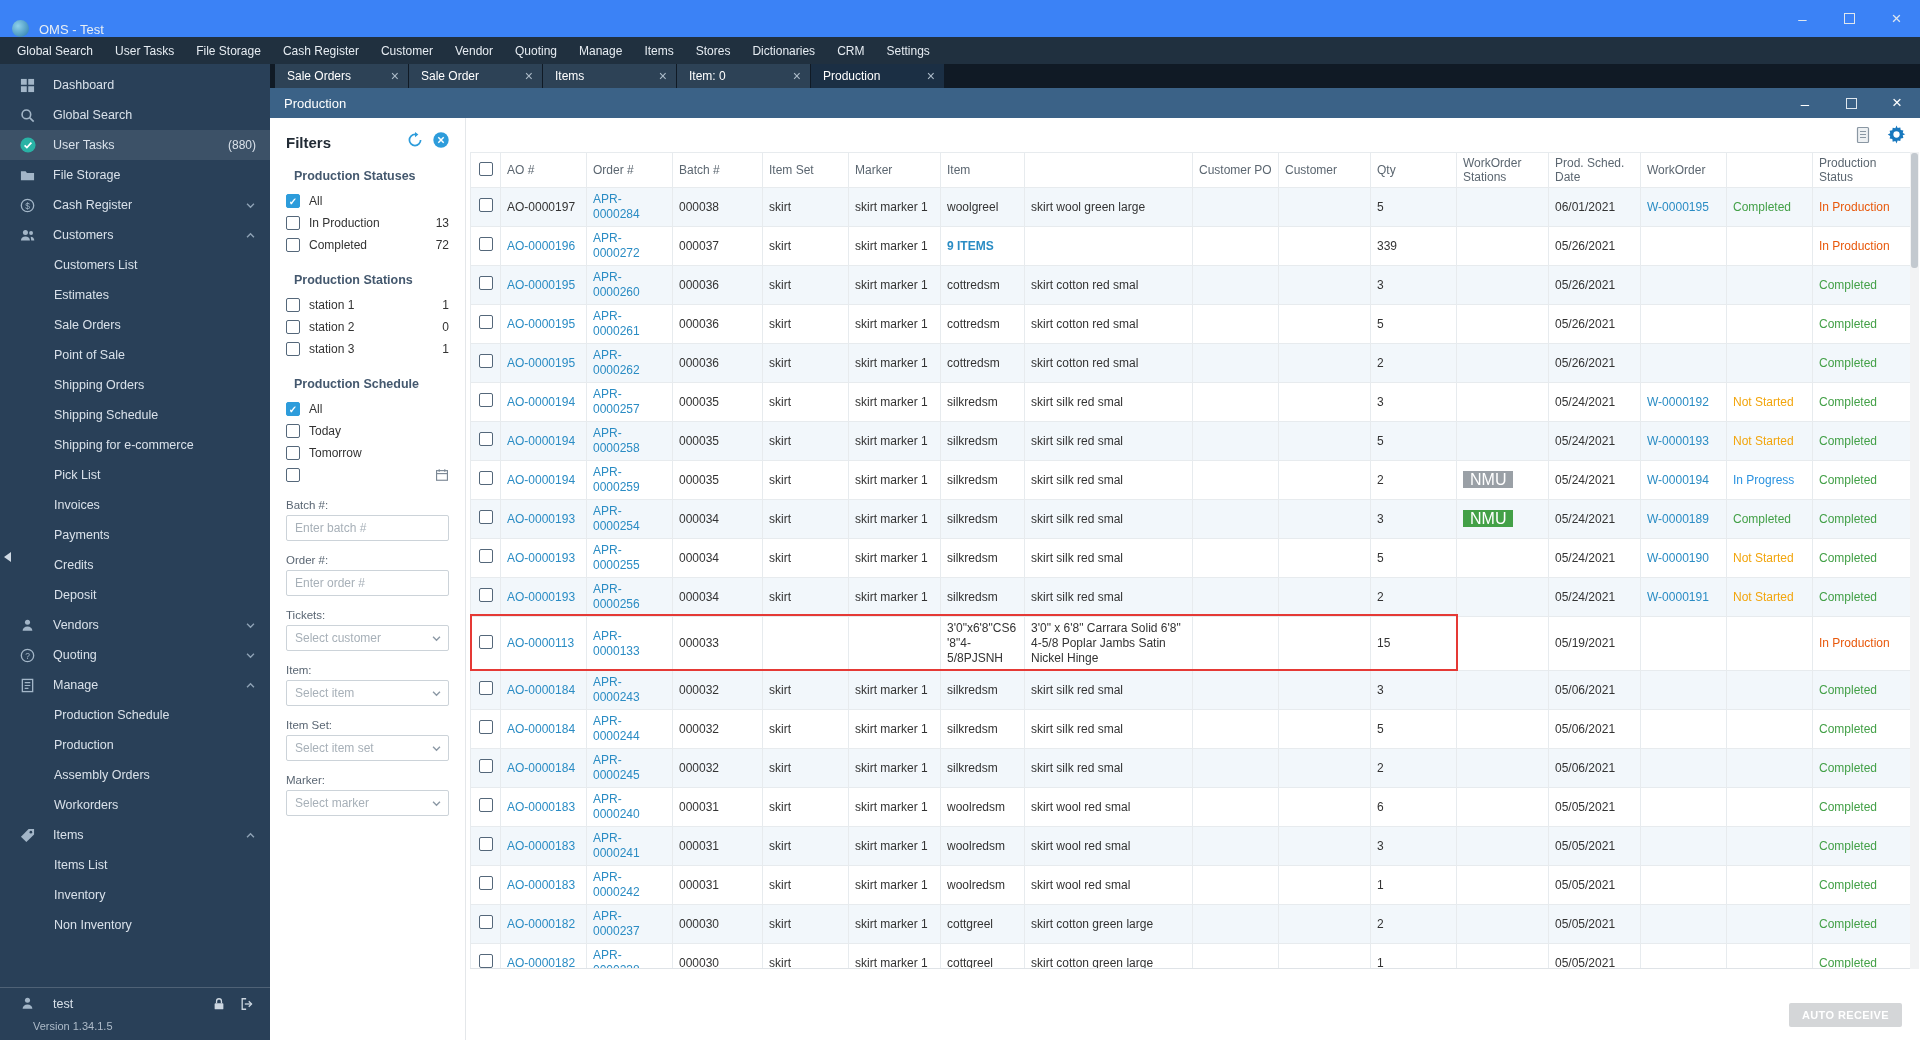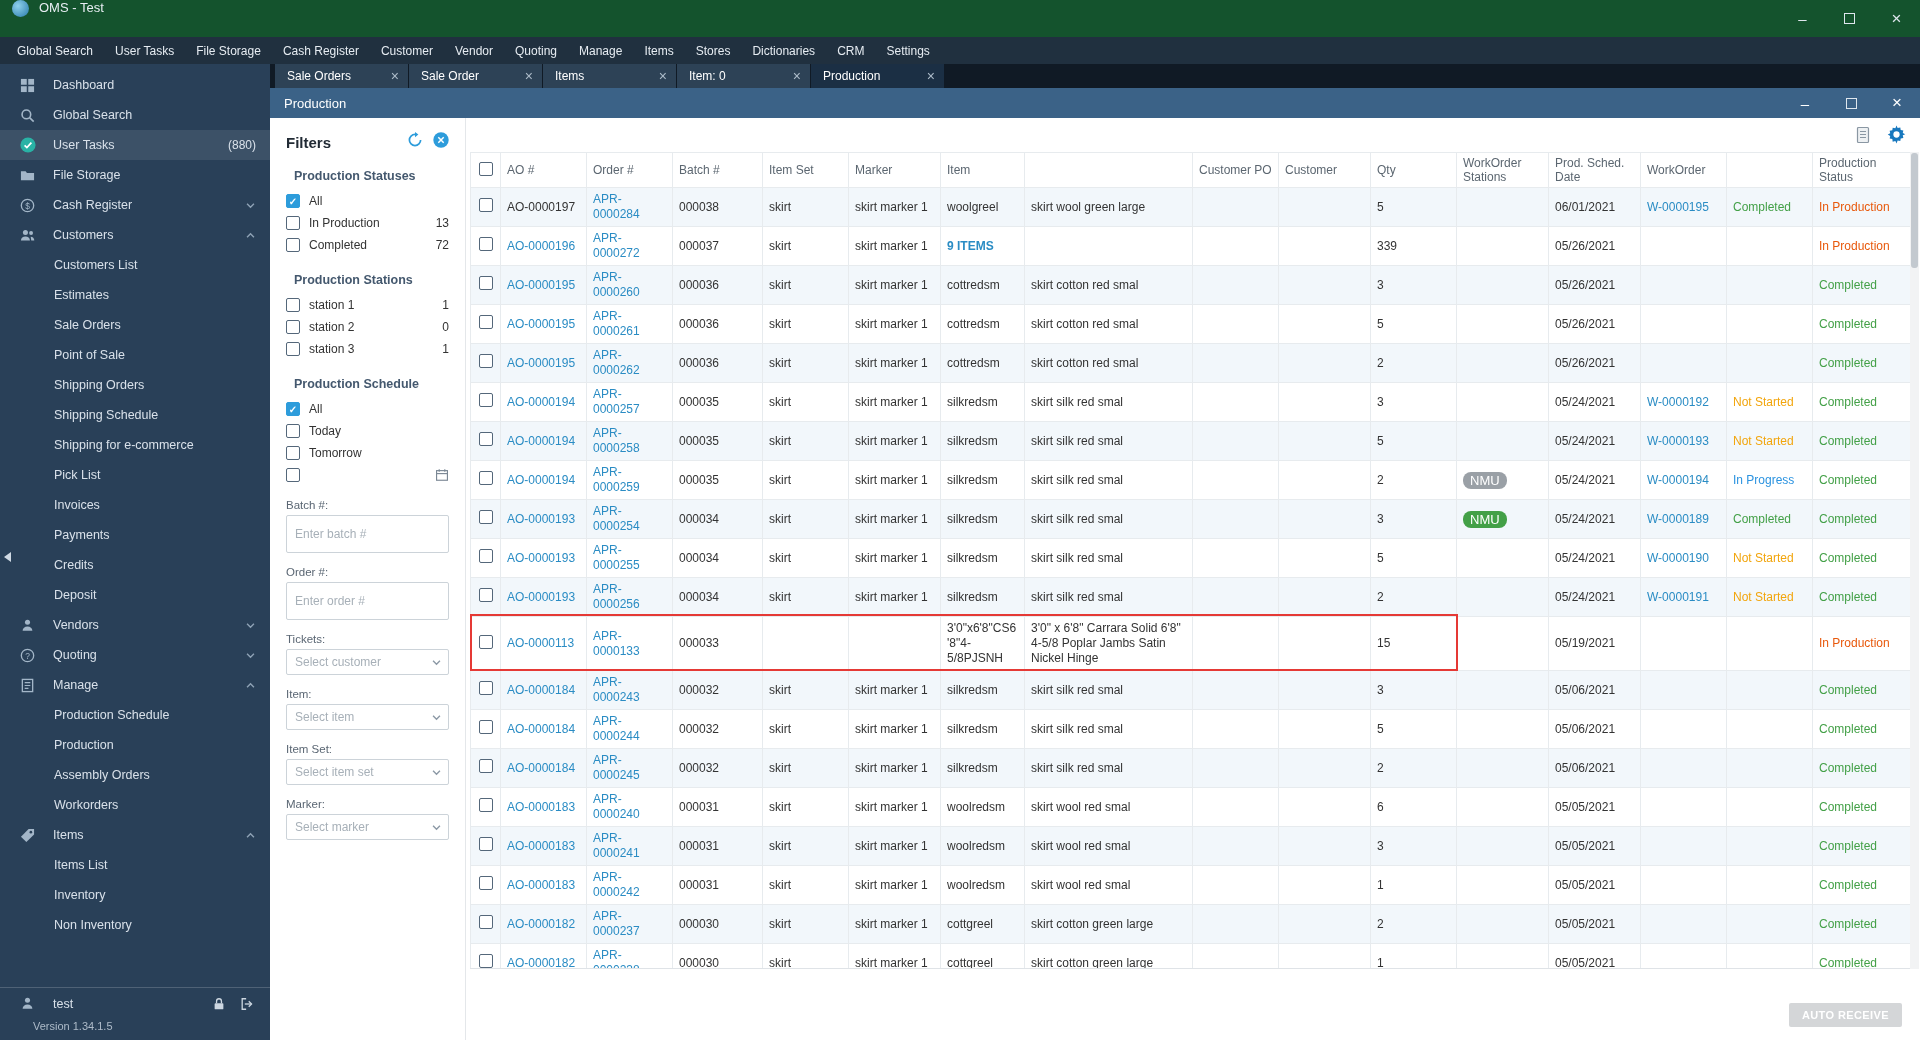--- a/index.html
+++ b/index.html
@@ -1,20 +1,20 @@
 <!DOCTYPE html>
 <html style="--link: #2a8cc4; --accent: #2d9cdb; --hl: #e53935;"><head>
 <meta charset="utf-8">
 <style>
   html,body{margin:0;padding:0;}
   body{width:1920px;height:1040px;overflow:hidden;background:#fff;font-family:"Liberation Sans",sans-serif;}
   .app{width:1920px;height:1040px;display:flex;flex-direction:column;}
 
   
-  .titlebar{height:37px;flex:0 0 37px;background:#14532d;display:flex;align-items:flex-start;color:#e8eef3;}
+  .titlebar{height:37px;flex:0 0 37px;background:#3b82f6;display:flex;align-items:flex-end;color:#e8eef3;}
   .app-logo{width:17px;height:17px;border-radius:50%;margin-left:12px;background:radial-gradient(circle at 35% 35%,#8fd2ec,#2779ab);}
   .tb-title{font-size:13px;margin-left:10px;}
   .tb-controls{margin-left:auto;display:flex;height:100%;}
   .tb-btn{width:47px;display:flex;align-items:center;justify-content:center;color:#dfe7ee;font-size:15px;}
   .ctl-min::before{content:"–";}
   .ctl-close::before{content:"×";font-size:17px;}
   .ctl-sq{width:9px;height:9px;border:1px solid #dfe7ee;display:inline-block;}
 
   
   .menubar{height:27px;flex:0 0 27px;background:#20303f;display:flex;align-items:center;padding-left:6px;}
@@ -61,41 +61,41 @@
   .fh-icon{display:flex;}
   .f-sec-title{font-size:12.5px;font-weight:bold;color:#44586e;margin:17px 8px 7px;}
   .f-row{display:flex;align-items:center;height:22px;font-size:12px;color:#333;}
   .checkbox{width:14px;height:14px;border:1px solid #54677a;border-radius:2px;background:#fff;box-sizing:border-box;display:inline-flex;align-items:center;justify-content:center;flex:0 0 14px;}
   .f-row .checkbox{margin-right:9px;}
   .checkbox.checked{background:var(--accent,#3d9ad2);border-color:var(--accent,#3d9ad2);}
   .checkbox.checked::after{content:"✓";color:#fff;font-size:10px;font-weight:bold;}
   .f-count{margin-left:auto;}
   .f-cal{margin-left:auto;display:flex;}
   .f-label{font-size:11.5px;color:#5a6673;margin:13px 0 4px;}
-  .f-input{width:100%;height:38px;border:1px solid #ccd3d9;border-radius:2px;font-size:12px;padding:0 8px;box-sizing:border-box;color:#333;outline:none;font-family:inherit;}
+  .f-input{width:100%;height:26px;border:1px solid #ccd3d9;border-radius:2px;font-size:12px;padding:0 8px;box-sizing:border-box;color:#333;outline:none;font-family:inherit;}
   .f-input::placeholder{color:#a7b0b8;}
   .f-select{width:100%;height:26px;border:1px solid #ccd3d9;border-radius:2px;font-size:12px;padding:0 6px 0 8px;box-sizing:border-box;color:#a7b0b8;display:flex;align-items:center;justify-content:space-between;background:#fff;margin-bottom:2px;}
   .f-select-arrow{color:#8b98a5;display:flex;}
 
   
   .table-area{flex:1;position:relative;padding:34px 1px 0 4px;min-width:0;}
   .table-tools{position:absolute;top:7px;right:14px;display:flex;gap:16px;align-items:center;}
   .table-tools span{display:flex;}
   .table-scroll{height:816px;overflow:hidden;border-bottom:1px solid #dfe3e7;width:1442px;}
   #table-wrap{position:relative;width:1440px;}
   table{border-collapse:collapse;table-layout:fixed;width:1440px;}
   th{font-weight:normal;font-size:12px;color:#5b6670;text-align:left;padding:3px 6px;border:1px solid #e7ebee;height:32px;vertical-align:middle;background:#fff;box-sizing:border-box;line-height:14px;}
   td{font-size:12px;color:#333;padding:4px 6px;border:1px solid #e7ebee;vertical-align:middle;line-height:15px;word-wrap:break-word;overflow-wrap:break-word;box-sizing:border-box;}
   td:first-child,th:first-child{text-align:center;}
   td:first-child .checkbox,th:first-child .checkbox{margin:0 auto;}
   tbody tr:nth-child(odd){background:#f2f7fb;}
   tbody tr.highlight{background:#fff;}
   .link{color:var(--link,#2a8cc4);cursor:pointer;}
   .link.bold{font-weight:bold;margin-top:25px;}
-  .badge{display:inline-block;color:#fff;font-size:13px;padding:1px 7px;border-radius:8px;}
+  .badge{display:inline-block;color:#fff;font-size:16px;padding:1px 7px;border-radius:0;}
   .row-highlight{position:absolute;border:2px solid var(--hl,#e53935);box-sizing:border-box;pointer-events:none;z-index:5;}
   .v-scrollbar{position:absolute;right:1px;top:34px;height:817px;width:9px;background:#f2f3f4;}
   .v-thumb{position:absolute;top:1px;left:1px;width:7px;height:115px;background:#c3c9cf;border-radius:3px;}
   .auto-receive{position:absolute;right:18px;bottom:13px;background:#d4d6d8;color:#fff;font-size:11px;font-weight:bold;padding:6px 13px;border-radius:2px;letter-spacing:.4px;cursor:default;}
 </style>
 </head>
 <body>
 
 <div class="app">
 

